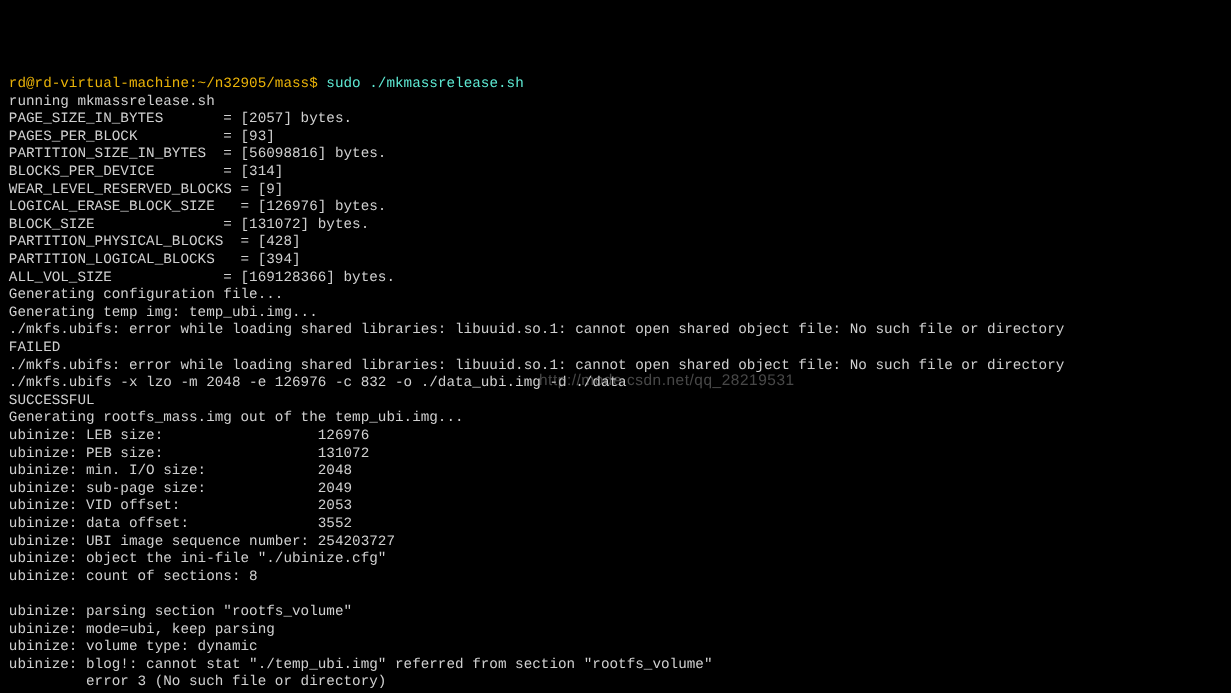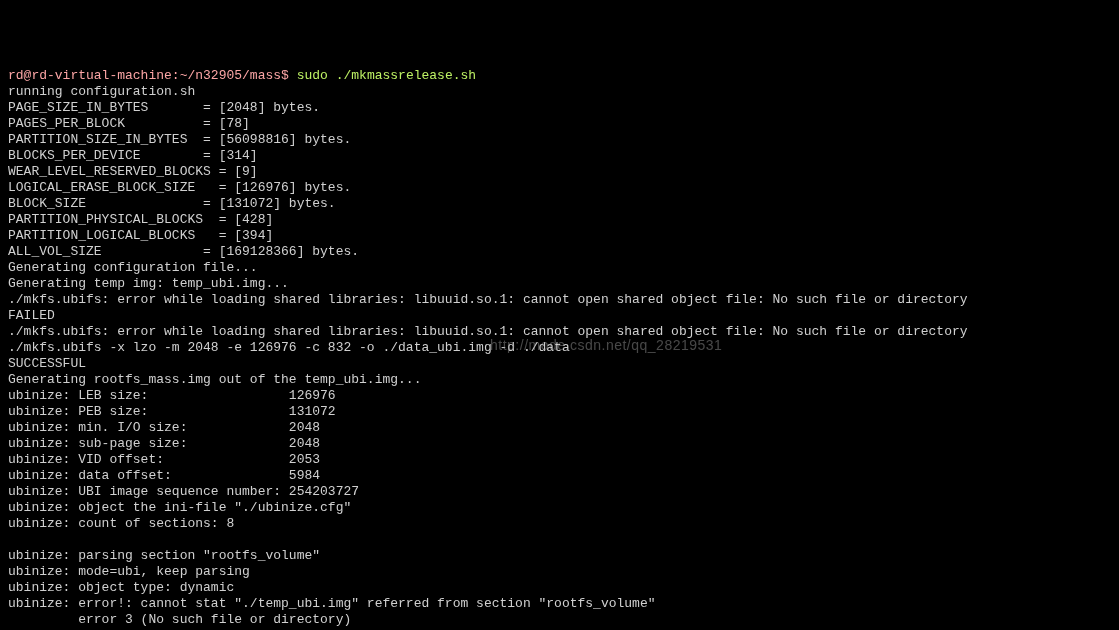--- a/index.html
+++ b/index.html
@@ -8,70 +8,70 @@
     background: #000000;
     color: #d0d0d0;
     font-family: "Courier New", Courier, monospace;
     font-size: 13px;
     line-height: 16px;
     white-space: pre;
     width: 1119px;
     box-sizing: border-box;
     overflow: hidden;
   }
-  .prompt-user { color: #fca5a5; }
-  .prompt-cmd  { color: #bef264; }
+  .prompt-user { color: #eab308; }
+  .prompt-cmd  { color: #5eead4; }
   .watermark {
     position: absolute;
     color: rgba(160,160,160,0.45);
     font-family: Arial, sans-serif;
     font-size: 14px;
     letter-spacing: 0.5px;
     pointer-events: none;
   }
 </style>
 </head>
 <body>
 
 
 
 <div><span class="prompt-user">rd@rd-virtual-machine</span><span class="prompt-user">:</span><span class="prompt-user">~/n32905/mass</span><span class="prompt-user">$</span><span> </span><span class="prompt-cmd">sudo ./mkmassrelease.sh</span>
-<span>running configuration.sh</span>
-<span>PAGE_SIZE_IN_BYTES       = [2048] bytes.</span>
-<span>PAGES_PER_BLOCK          = [78]</span>
+<span>running mkmassrelease.sh</span>
+<span>PAGE_SIZE_IN_BYTES       = [2057] bytes.</span>
+<span>PAGES_PER_BLOCK          = [93]</span>
 <span>PARTITION_SIZE_IN_BYTES  = [56098816] bytes.</span>
 <span>BLOCKS_PER_DEVICE        = [314]</span>
 <span>WEAR_LEVEL_RESERVED_BLOCKS = [9]</span>
 <span>LOGICAL_ERASE_BLOCK_SIZE   = [126976] bytes.</span>
 <span>BLOCK_SIZE               = [131072] bytes.</span>
 <span>PARTITION_PHYSICAL_BLOCKS  = [428]</span>
 <span>PARTITION_LOGICAL_BLOCKS   = [394]</span>
 <span>ALL_VOL_SIZE             = [169128366] bytes.</span>
 <span>Generating configuration file...</span>
 <span>Generating temp img: temp_ubi.img...</span>
 <span>./mkfs.ubifs: error while loading shared libraries: libuuid.so.1: cannot open shared object file: No such file or directory</span>
 <span>FAILED</span>
 <span>./mkfs.ubifs: error while loading shared libraries: libuuid.so.1: cannot open shared object file: No such file or directory</span>
 <span>./mkfs.ubifs -x lzo -m 2048 -e 126976 -c 832 -o ./data_ubi.img -d ./data</span>
 <span>SUCCESSFUL</span>
 <span>Generating rootfs_mass.img out of the temp_ubi.img...</span>
 <span>ubinize: LEB size:                  126976</span>
 <span>ubinize: PEB size:                  131072</span>
 <span>ubinize: min. I/O size:             2048</span>
-<span>ubinize: sub-page size:             2048</span>
+<span>ubinize: sub-page size:             2049</span>
 <span>ubinize: VID offset:                2053</span>
-<span>ubinize: data offset:               5984</span>
+<span>ubinize: data offset:               3552</span>
 <span>ubinize: UBI image sequence number: 254203727</span>
 <span>ubinize: object the ini-file "./ubinize.cfg"</span>
 <span>ubinize: count of sections: 8</span>
 <span></span>
 <span>ubinize: parsing section "rootfs_volume"</span>
 <span>ubinize: mode=ubi, keep parsing</span>
-<span>ubinize: object type: dynamic</span>
-<span>ubinize: error!: cannot stat "./temp_ubi.img" referred from section "rootfs_volume"</span>
+<span>ubinize: volume type: dynamic</span>
+<span>ubinize: blog!: cannot stat "./temp_ubi.img" referred from section "rootfs_volume"</span>
 <span>         error 3 (No such file or directory)</span>
 <span>FAILED</span>
 </div>
 
 <div class="watermark" style="left:490px; top:337px;">http://mode.csdn.net/qq_28219531</div>
 
 
 
 
 </body></html>

